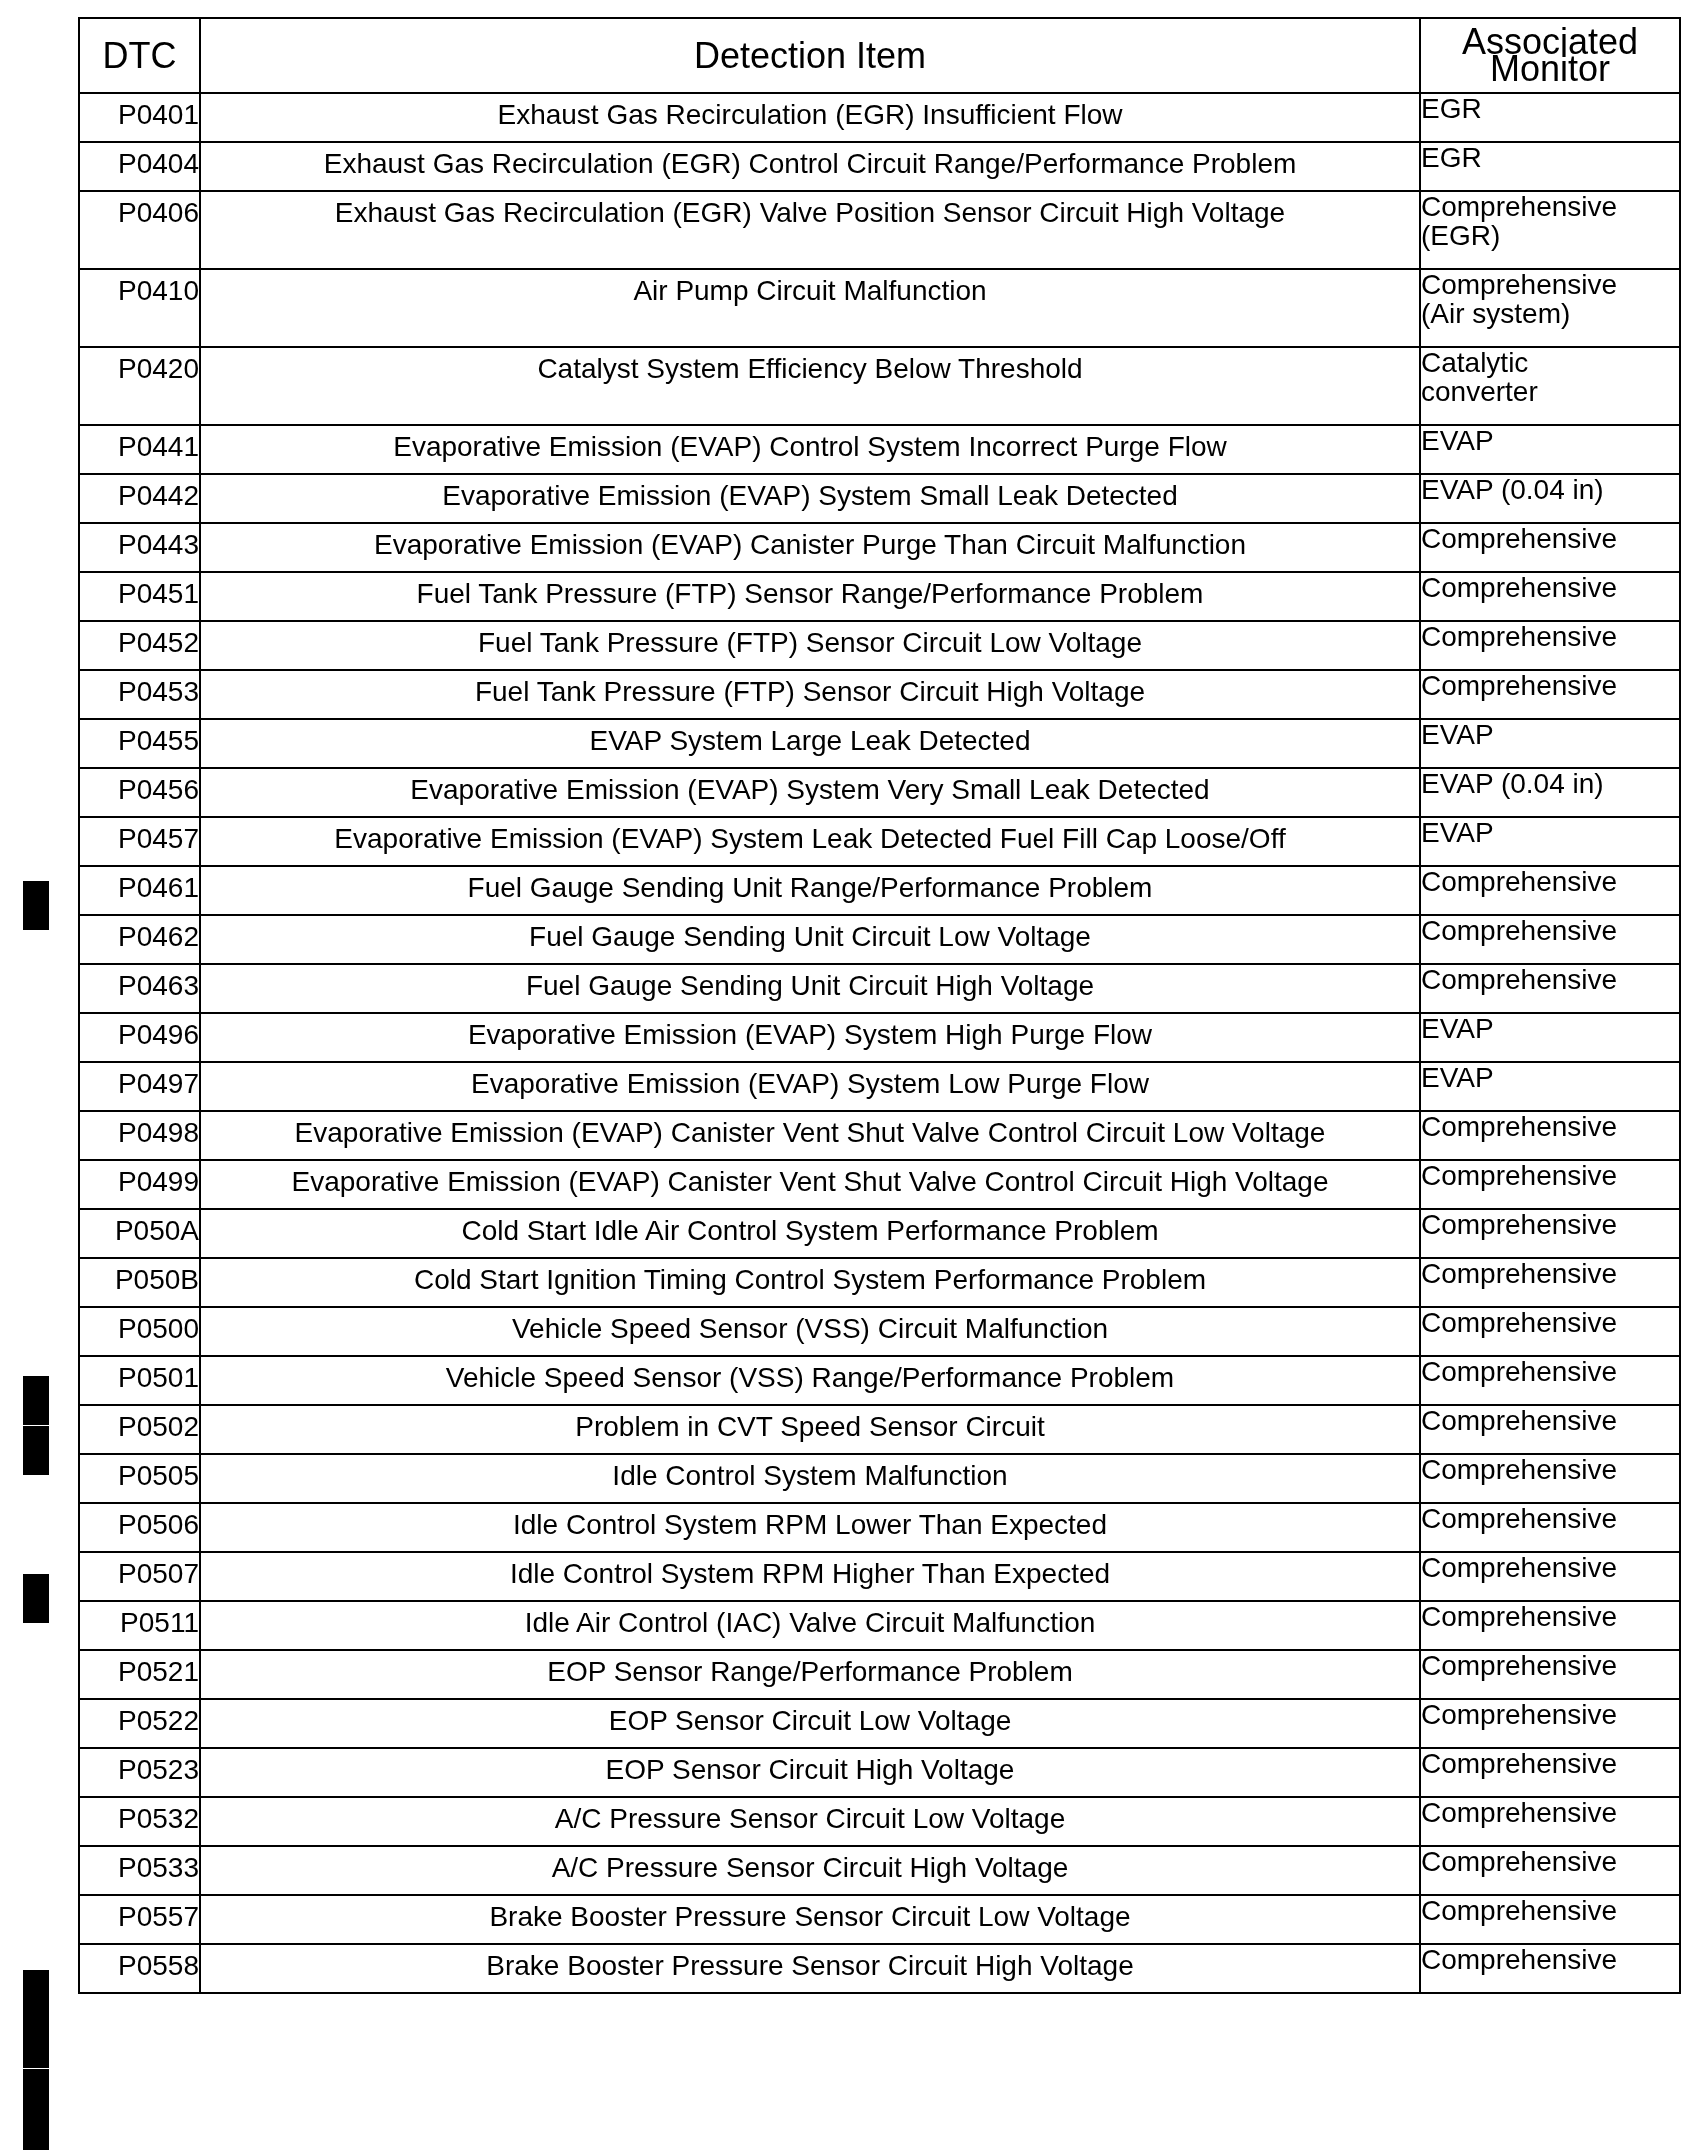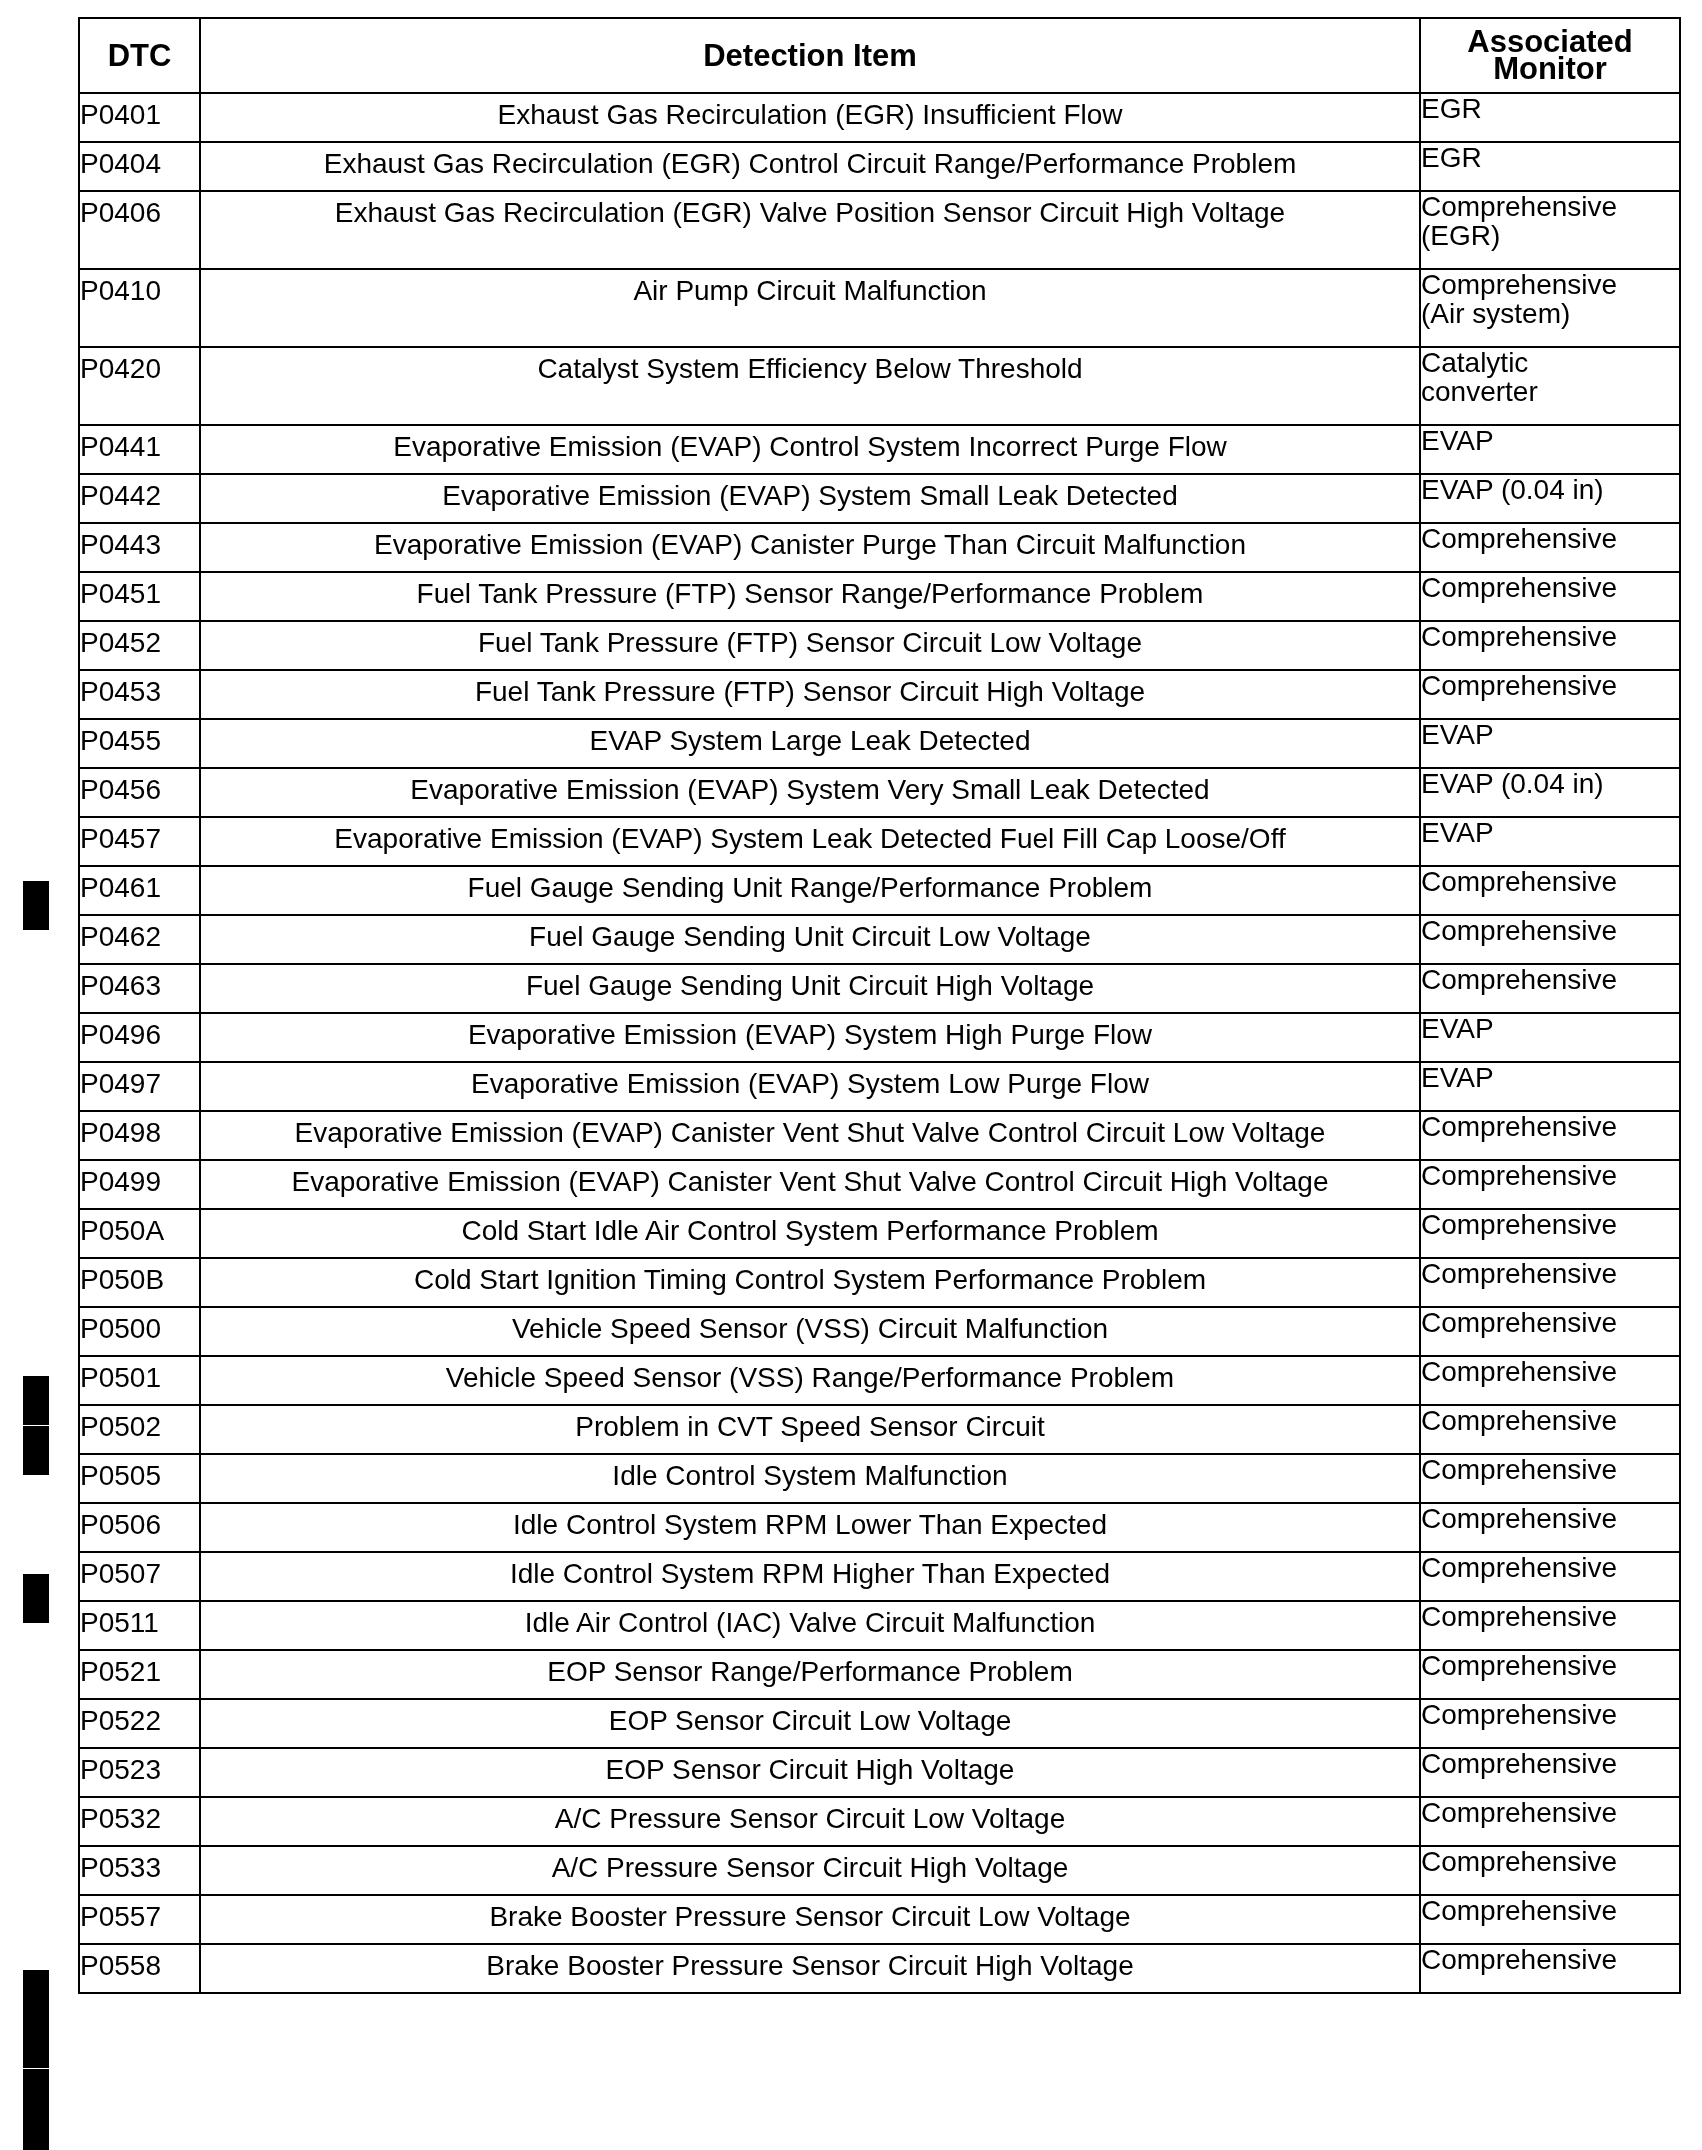--- a/index.html
+++ b/index.html
@@ -5,25 +5,25 @@
   html, body { margin: 0; padding: 0; background: #ffffff; }
   body { width: 1702px; height: 2151px; position: relative; overflow: hidden;
          font-family: "Liberation Sans", sans-serif; color: #000; }
   #tbl { position: absolute; left: 78px; top: 16.7px; width: 1601px;
          border-collapse: collapse; table-layout: fixed; }
   #tbl col.c1 { width: 121px; }
   #tbl col.c2 { width: 1220px; }
   #tbl col.c3 { width: 260px; }
   #tbl th, #tbl td { border: 2.3px solid #000; padding: 0; vertical-align: top;
          font-size: 28px; line-height: 29px; font-weight: normal; }
-  #tbl th { font-weight: bold; font-size: 31px; line-height: 27px; height: 73px;
+  #tbl th { font-weight: normal; font-size: 36px; line-height: 27px; height: 73px;
          vertical-align: middle; text-align: center; }
   #tbl tr.row-single td { height: 41px; }
   #tbl tr.row-double td { height: 70px; }
-  #tbl td.dtc { text-align: left; padding-top: 6px; }
+  #tbl td.dtc { text-align: right; padding-top: 6px; }
   #tbl td.desc { text-align: center; padding-top: 6px; }
   #tbl td.mon { }
   #tbl td.mon span.l2 { display: block; }
   .bars { position: absolute; left: 0; top: 0; }
   .change-bar { position: absolute; left: 23px; width: 26px; background: #000; }
 </style>
 </head>
 <body>
 
 <div class="bars" id="bars">

